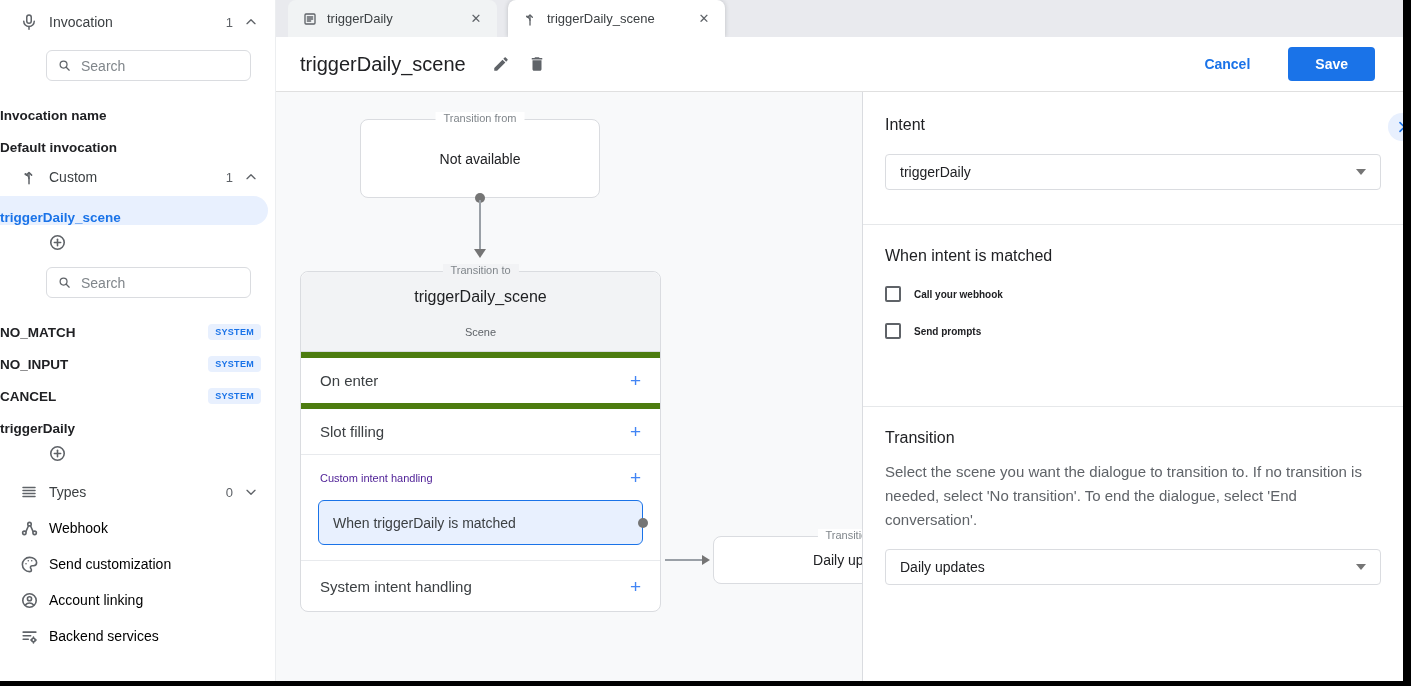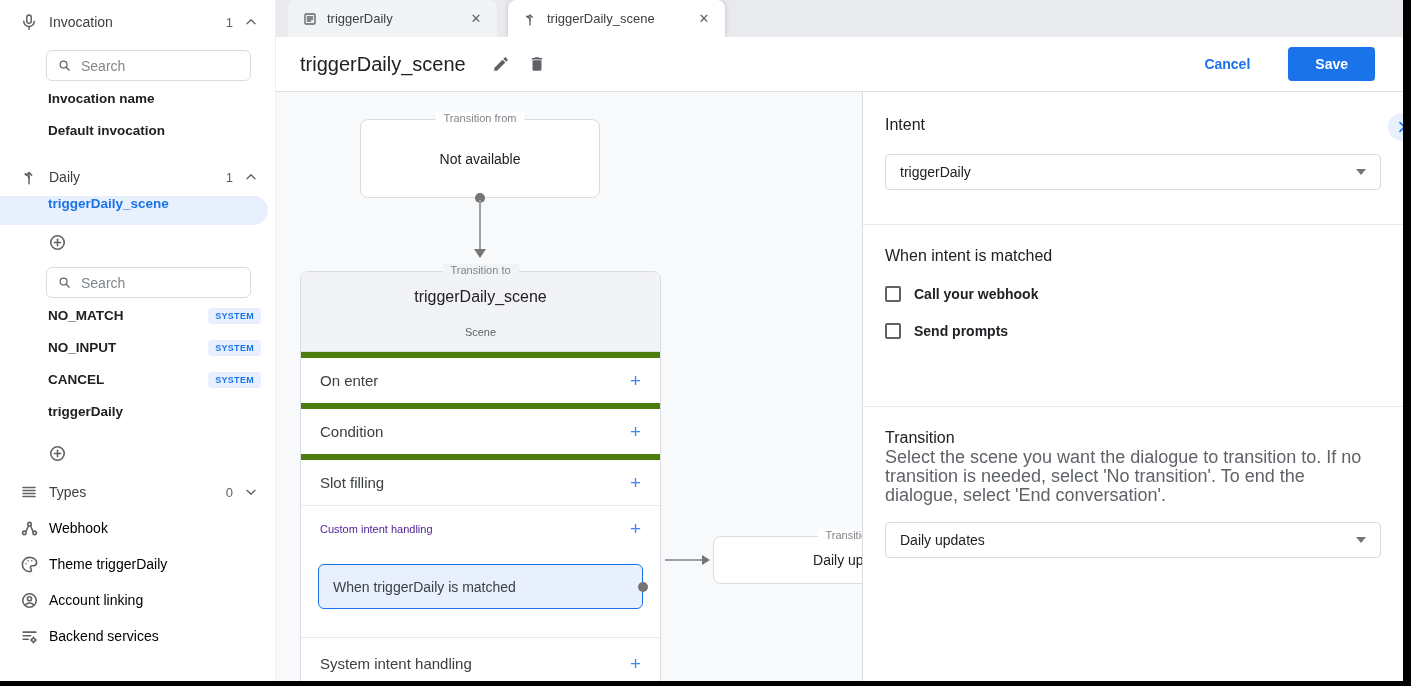--- a/index.html
+++ b/index.html
@@ -16,21 +16,21 @@
   .sidebar { width:276px; min-width:276px; background:#fff; border-right:1px solid #eceef0; height:681px; overflow:hidden; padding-top:6px; }
   .side-head { display:flex; align-items:center; height:32px; padding:0 16px 0 20px; }
   .side-head .ic { width:18px; height:18px; margin-right:11px; flex:none; display:flex; }
   .side-head .lbl { flex:1; font-size:14px; color:#3c4043; }
   .side-head .cnt { font-size:13px; color:#5f6368; margin-right:10px; }
   .side-head .chev { width:16px; height:16px; display:flex; }
   .searchbox { margin:12px 0 10px 46px; width:205px; height:31px; border:1px solid #dadce0; border-radius:6px; display:flex; align-items:center; padding:0 10px; background:#fff; }
   .searchbox svg { width:15px; height:15px; margin-right:9px; flex:none; }
   .searchbox input { border:none; outline:none; font-size:14px; color:#c2410c; width:100%; font-family:"Liberation Sans",sans-serif; background:transparent; }
   .searchbox input::placeholder { color:#80868b; }
-  .side-item { height:32px; display:flex; align-items:flex-start; padding-left:48px; padding-right:14px; font-size:13.5px; font-weight:bold; color:#202124; }
+  .side-item { height:32px; display:flex; align-items:flex-end; padding-right:14px; font-size:13.5px; font-weight:bold; color:#202124; }
   .side-item .badge { margin-left:auto; background:#e8f0fe; color:#1a73e8; font-size:9px; font-weight:bold; letter-spacing:.3px; padding:3px 7px; border-radius:4px; }
   .side-item.selected { background:#e8f0fe; color:#1a73e8; border-radius:0 20px 20px 0; width:268px; height:29px; }
   .addrow { height:30px; display:flex; align-items:center; padding-left:48px; margin:2px 0 4px; }
   .addrow svg { width:19px; height:19px; }
   .side-link { height:36px; display:flex; align-items:center; padding:0 16px 0 20px; font-size:14px; color:#000000; }
   .side-link .ic { width:19px; height:19px; margin-right:10px; display:flex; }
 
   
   .main { display:flex; flex-direction:column; width:1127px; }
   .tabstrip { height:37px; background:#e9eaee; display:flex; align-items:flex-end; padding-left:12px; flex:none; }
@@ -69,40 +69,40 @@
   .scene-card .shead .s { font-size:11px; color:#5f6368; margin-top:20px; }
   .scene-card .legend { background:#f2f3f5; }
   .srow { display:flex; align-items:center; height:51px; padding:0 19px; border-top:6px solid #4d7c0f; }
   .srow:first-of-type { border-top:none; }
   .srow .rlbl { font-size:15px; color:#3c4043; flex:1; }
   .plus { color:#4285f4; font-size:19px; line-height:1; }
   .plus::before { content:"+"; }
   .srow-group { border-top:1px solid #e8eaed; padding-bottom:15px; }
   .srow-group .srow-top { display:flex; align-items:center; height:45px; padding:0 19px; }
   .srow-group .srow-top .rlbl { font-size:11px; color:#4c1d95; flex:1; }
-  .child-item { position:relative; margin:13px 17px; height:45px; background:#e8f0fe; border:1.5px solid #1a73e8; border-radius:6px; display:flex; align-items:center; padding:0 14px; font-size:14px; color:#3c4043; }
+  .child-item { position:relative; margin:0 17px; height:45px; background:#e8f0fe; border:1.5px solid #1a73e8; border-radius:6px; display:flex; align-items:center; padding:0 14px; font-size:14px; color:#3c4043; }
   .child-item .dot { right:-6px; top:50%; margin-top:-5px; }
 
   .target-card { left:437px; top:444px; width:285px; height:48px; }
   .target-card .body { display:flex; align-items:center; justify-content:center; height:100%; font-size:14px; color:#202124; }
 
   
   .panel { width:541px; min-width:541px; background:#fff; border-left:1px solid #dadce0; position:relative; overflow:hidden; }
   .psec { padding:0 22px; border-bottom:1px solid #e6e8ea; }
   .psec.s1 { height:133px; padding-top:24px; }
   .psec.s2 { height:182px; padding-top:22px; }
   .psec.s3 { border-bottom:none; padding-top:22px; }
   .phead { font-size:16px; color:#202124; }
   .dropdown { margin-top:20px; height:36px; border:1px solid #dadce0; border-radius:4px; display:flex; align-items:center; padding:0 14px; background:#fff; }
   .dropdown .val { font-size:14px; color:#202124; flex:1; }
   .caret { width:0; height:0; border-left:5px solid transparent; border-right:5px solid transparent; border-top:6px solid #757575; }
   .cbrow { display:flex; align-items:center; margin-top:21px; }
   .checkbox { width:16px; height:16px; border:2px solid #5f6368; border-radius:2px; margin-right:13px; flex:none; background:#fff; }
-  .cblbl { font-size:14px; font-weight:bold; color:#202124;text-align:center; }
-  .pdesc { margin-top:1px; font-size:18px; color:#5f6368; line-height:19px; max-width:512px; }
+  .cblbl { font-size:10px; font-weight:bold; color:#202124;text-align:center; }
+  .pdesc { margin-top:13px; font-size:15px; color:#5f6368; line-height:24px; max-width:512px; }
   .collapse-btn { position:absolute; left:525px; top:21px; width:28px; height:28px; border-radius:50%; background:#e8f0fe; display:flex; align-items:center; justify-content:center; }
   .collapse-btn svg { width:16px; height:16px; }
 
   svg.oi { fill:none; stroke:#5f6368; stroke-width:2; stroke-linecap:round; stroke-linejoin:round; }
   svg.fi { fill:#5f6368; stroke:none; }
 </style>
 </head>
 <body>
 
 <div class="screen">
@@ -143,21 +143,21 @@
 
     <div class="side-head" style="margin-top:6px;">
       <span class="ic">
         <svg class="oi" viewBox="0 0 24 24" width="18" height="18">
             <path d="M12 21 V6.5"></path>
             <polyline points="8.5 9.5 12 6 15.5 9.5"></polyline>
             <path d="M12 14 Q12 11 9 9.2"></path>
             <circle cx="7.4" cy="8.2" r="1.5" fill="#5f6368" stroke="none"></circle>
           </svg>
       </span>
-      <span class="lbl">Daily</span>
+      <span class="lbl">Custom</span>
       <span class="cnt">1</span>
       <span class="chev">
           <svg class="oi" viewBox="0 0 24 24" width="16" height="16">
             <polyline points="6 14.5 12 8.5 18 14.5"></polyline>
           </svg>
         </span>
     </div>
 
     <div class="side-item selected" style="margin-top:3px;">
         <span>triggerDaily_scene</span>
@@ -236,21 +236,21 @@
     </div>
     <div class="side-link">
       <span class="ic">
         <svg class="oi" viewBox="0 0 24 24" width="19" height="19">
             <path d="M12 3a9 9 0 0 0 0 18c1.4 0 2.4-1 2.4-2.2 0-.6-.2-1.1-.6-1.5-.4-.4-.6-.9-.6-1.5 0-1.2 1-2.2 2.2-2.2H17a4 4 0 0 0 4-4C21 5.7 17 3 12 3z"></path>
             <circle cx="7.6" cy="11" r="1" fill="#5f6368" stroke="none"></circle>
             <circle cx="10.5" cy="7.3" r="1" fill="#5f6368" stroke="none"></circle>
             <circle cx="14.8" cy="7.3" r="1" fill="#5f6368" stroke="none"></circle>
           </svg>
       </span>
-      <span>Theme triggerDaily</span>
+      <span>Send customization</span>
     </div>
     <div class="side-link">
       <span class="ic">
         <svg class="oi" viewBox="0 0 24 24" width="19" height="19">
             <circle cx="12" cy="12" r="8.5"></circle>
             <circle cx="12" cy="9.8" r="2.6"></circle>
             <path d="M6.8 17.6a6.6 6.6 0 0 1 10.4 0"></path>
           </svg>
       </span>
       <span>Account linking</span>
@@ -335,24 +335,20 @@
           <span class="legend">Transition to</span>
           <div class="shead">
             <div class="t">triggerDaily_scene</div>
             <div class="s">Scene</div>
           </div>
           <div class="srow">
             <span class="rlbl">On enter</span>
             <span class="plus"></span>
           </div>
           <div class="srow">
-            <span class="rlbl">Condition</span>
-            <span class="plus"></span>
-          </div>
-          <div class="srow">
             <span class="rlbl">Slot filling</span>
             <span class="plus"></span>
           </div>
           <div class="srow-group">
             <div class="srow-top">
               <span class="rlbl">Custom intent handling</span>
               <span class="plus"></span>
             </div>
             <div class="child-item">
               <span>When triggerDaily is matched</span>

